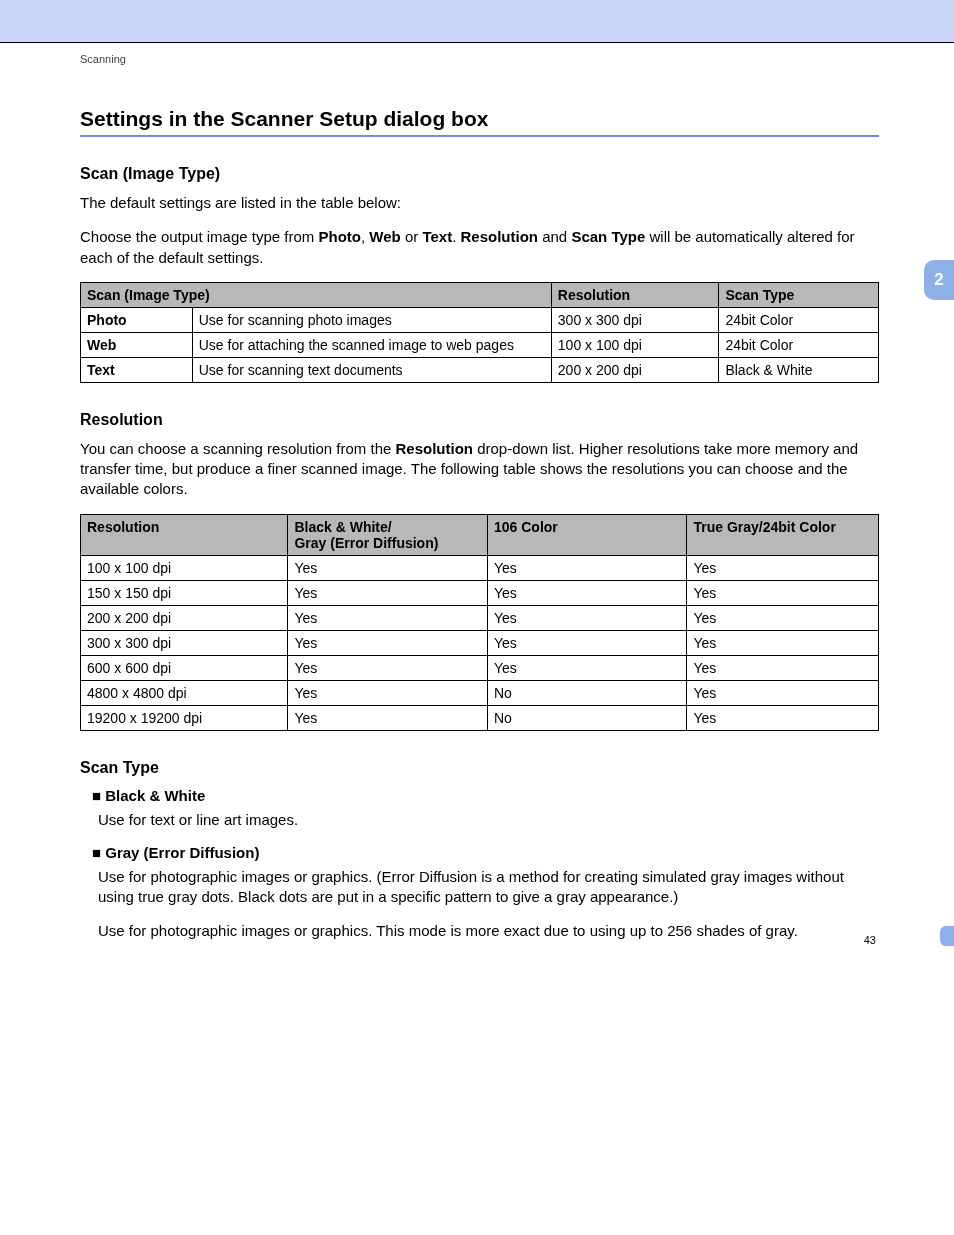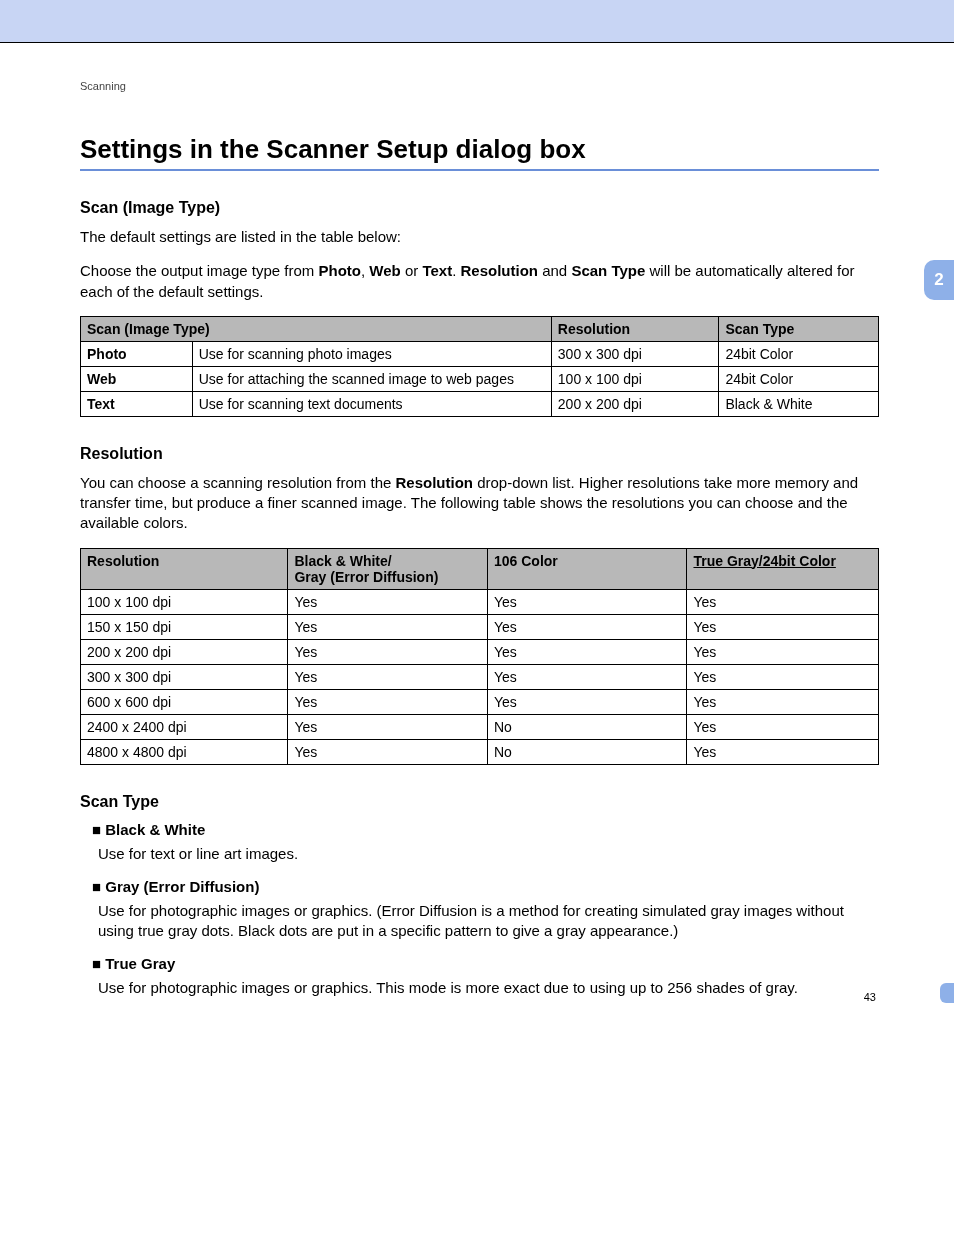--- a/index.html
+++ b/index.html
@@ -42,24 +42,24 @@
     right: 0;
     bottom: 50px;
     width: 14px;
     height: 20px;
     background: #8eb0e8;
     border-radius: 6px 0 0 6px;
   }
   .header-breadcrumb {
     font-size: 11px;
     color: #444;
-    padding-top: 37px;
+    padding-top: 10px;
   }
   h1 {
-    font-size: 26px;
+    font-size: 21px;
     font-weight: bold;
     margin: 42px 0 4px 0;
   }
   .title-underline {
     height: 2px;
     background: #6a8fd8;
     margin-bottom: 28px;
   }
   h2 {
     font-size: 16px;
@@ -108,21 +108,21 @@
     font-size: 11px;
     font-weight: normal;
   }
   .t1-c1 { width: 14%; font-weight: bold;}
   .t1-c2 { width: 45%; }
   .t1-c3 { width: 21%; }
   .t1-c4 { width: 20%; }
   .t2-c1 { width: 26%; }
   .t2-c2 { width: 25%; }
   .t2-c3 { width: 25%; }
-  .t2-c4 { width: 24%; text-decoration: underline; }
+  .t2-c4 { width: 24%; }
 </style>
 </head>
 <body>
 
 <div class="topbar"></div>
 
 <div class="page">
 
   <div class="side-tab">2</div>
   <div class="side-tab-pg"></div>
@@ -207,38 +207,37 @@
           <td>Yes</td>
           <td>Yes</td>
         </tr>
         <tr>
           <td>600 x 600 dpi</td>
           <td>Yes</td>
           <td>Yes</td>
           <td>Yes</td>
         </tr>
         <tr>
-          <td>2400 x 2400 dpi</td>
+          <td>4800 x 4800 dpi</td>
           <td>Yes</td>
           <td>No</td>
           <td>Yes</td>
         </tr>
         <tr>
-          <td>4800 x 4800 dpi</td>
+          <td>19200 x 19200 dpi</td>
           <td>Yes</td>
           <td>No</td>
           <td>Yes</td>
         </tr>
       </tbody>
   </table>
 
   <h2>Scan Type</h2>
   <div id="scan-type-list">
       <div class="bullet-item"><span class="bullet-label">Black &amp; White</span></div>
       <div class="bullet-desc">Use for text or line art images.</div>
       <div class="bullet-item"><span class="bullet-label">Gray (Error Diffusion)</span></div>
       <div class="bullet-desc">Use for photographic images or graphics. (Error Diffusion is a method for creating simulated gray images without using true gray dots. Black dots are put in a specific pattern to give a gray appearance.)</div>
-      <div class="bullet-item"><span class="bullet-label">True Gray</span></div>
       <div class="bullet-desc">Use for photographic images or graphics. This mode is more exact due to using up to 256 shades of gray.</div>
     </div>
 
   <div class="page-number">43</div>
 </div>
 
 </body></html>

